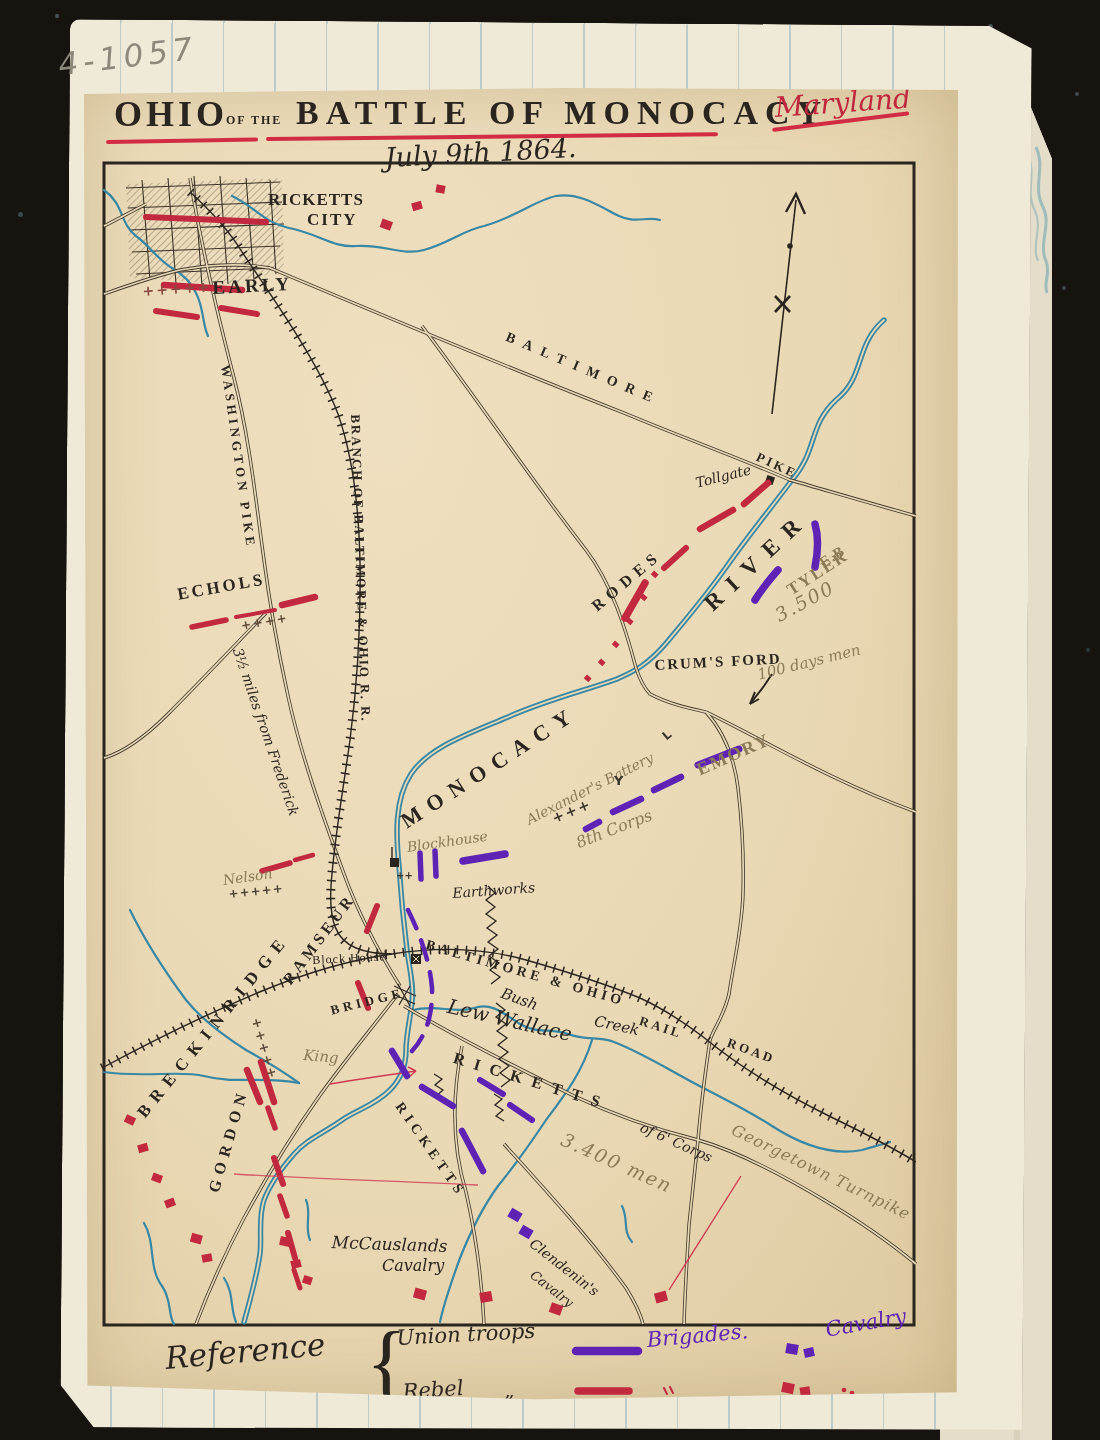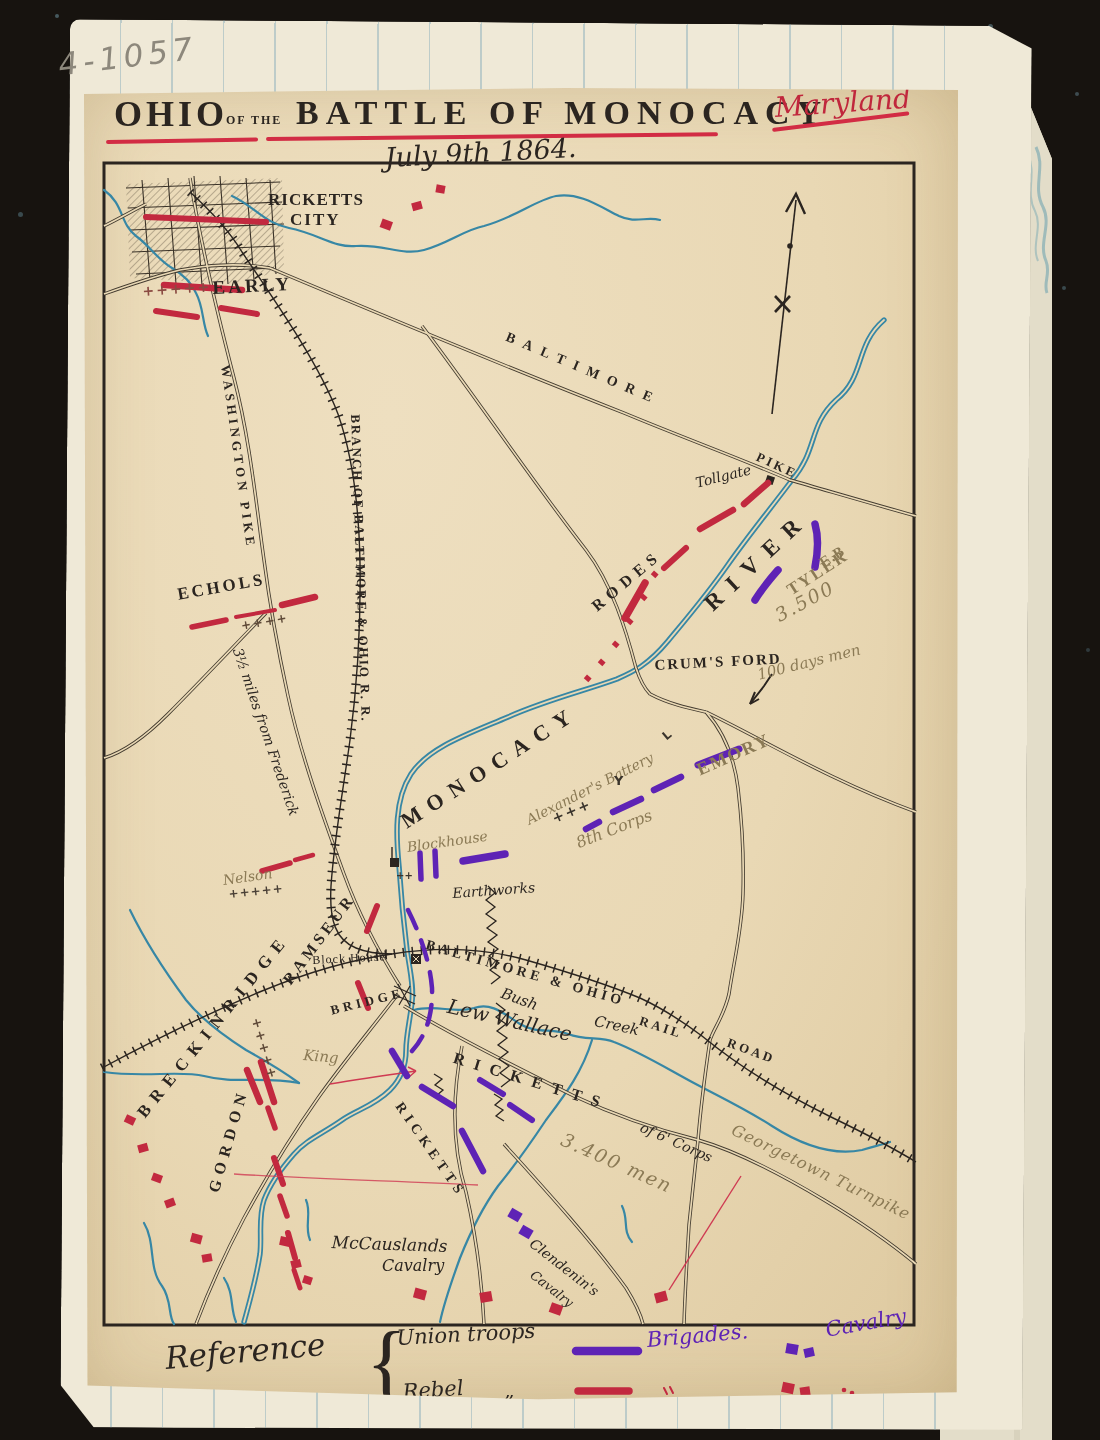--- a/index.html
+++ b/index.html
@@ -267,21 +267,21 @@
   <div class="lbl caps" style="left:30px;top:8px;font-size:36px;letter-spacing:4px;">OHIO</div>
   <div class="lbl caps" style="left:142px;top:26px;font-size:12px;letter-spacing:2px;">OF THE</div>
   <div class="lbl caps" style="left:212px;top:8px;font-size:34px;letter-spacing:7px;">BATTLE OF MONOCACY</div>
   <div class="lbl scr redink" style="left:690px;top:6px;font-size:28px;transform:rotate(-4deg);">Maryland</div>
   <div class="rule" style="left:22px;top:52px;width:152px;transform:rotate(-1deg);"></div>
   <div class="rule" style="left:182px;top:49px;width:452px;transform:rotate(-.6deg);"></div>
   <div class="rule" style="left:688px;top:40px;width:138px;height:3.5px;transform:rotate(-7deg);"></div>
   <div class="lbl scr" style="left:300px;top:56px;font-size:27px;transform:rotate(-3deg);">July 9th 1864.</div>
 
   <div class="lbl caps" style="left:184px;top:103px;font-size:17px;letter-spacing:1px;">RICKETTS</div>
-  <div class="lbl caps" style="left:206px;top:123px;font-size:17px;letter-spacing:2px;">CITY</div>
+  <div class="lbl caps" style="left:223px;top:123px;font-size:17px;letter-spacing:2px;">CITY</div>
   <div class="lbl caps" style="left:128px;top:190px;font-size:19px;letter-spacing:3px;transform:rotate(-3deg);">EARLY</div>
   <div class="lbl caps" style="left:425px;top:242px;font-size:14px;letter-spacing:9px;transform:rotate(23deg);">BALTIMORE</div>
   <div class="lbl caps" style="left:676px;top:362px;font-size:13px;letter-spacing:3px;transform:rotate(25deg);">PIKE</div>
   <div class="lbl caps" style="left:148px;top:276px;font-size:13px;letter-spacing:4px;transform:rotate(82deg);">WASHINGTON PIKE</div>
   <div class="lbl caps" style="left:92px;top:498px;font-size:17px;letter-spacing:3px;transform:rotate(-10deg);">ECHOLS</div>
   <div class="lbl scr" style="left:160px;top:558px;font-size:14px;transform:rotate(71deg);">3½ miles from Frederick</div>
   <div class="lbl caps" style="left:278px;top:326px;font-size:13px;letter-spacing:2px;transform:rotate(88deg);">BRANCH OF BALTIMORE &amp; OHIO R. R.</div>
   <div class="lbl caps" style="left:505px;top:514px;font-size:16px;letter-spacing:6px;transform:rotate(-40deg);">RODES</div>
   <div class="lbl scr" style="left:610px;top:388px;font-size:14px;transform:rotate(-14deg);">Tollgate</div>
   <div class="lbl caps" style="left:616px;top:510px;font-size:23px;letter-spacing:12px;transform:rotate(-43deg);">RIVER</div>

